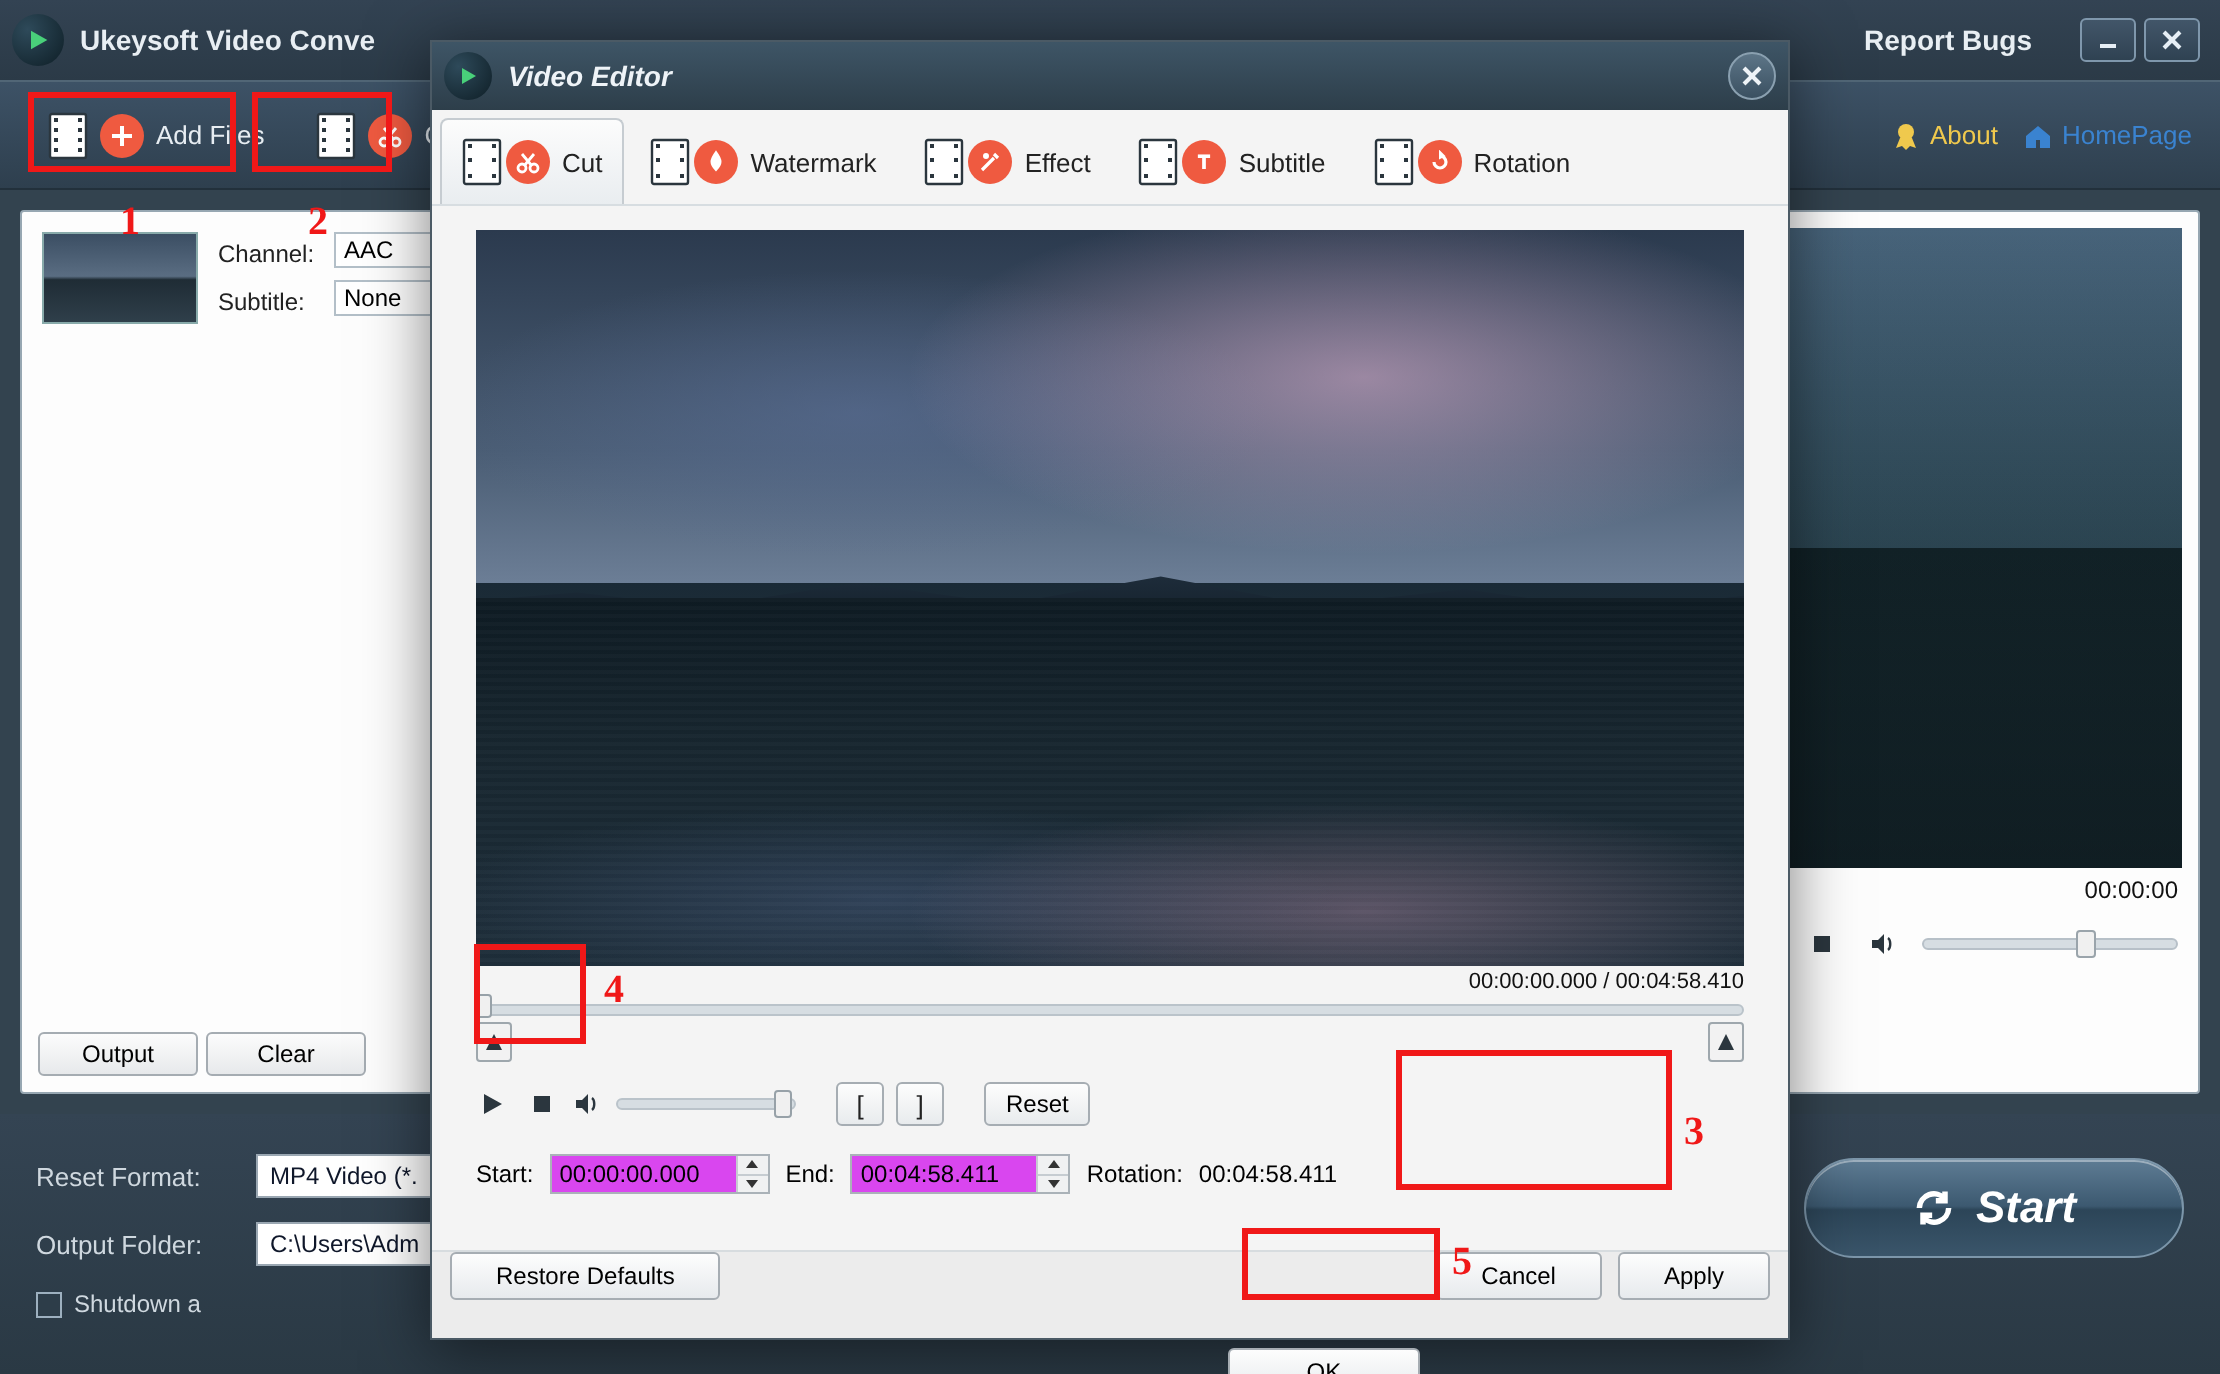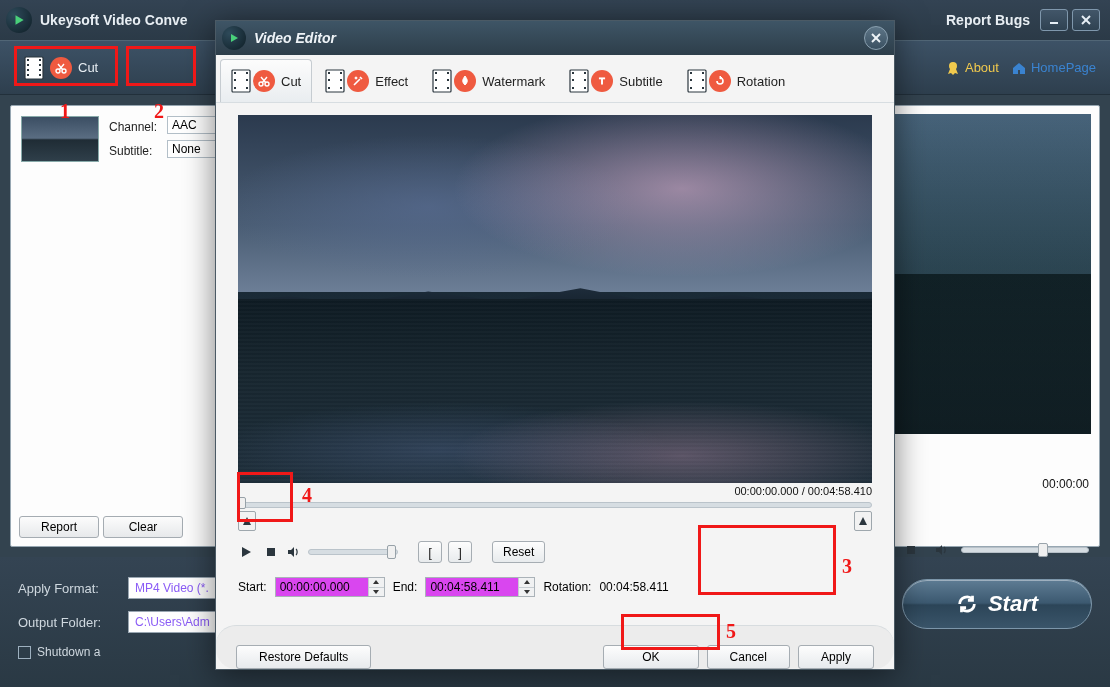--- a/index.html
+++ b/index.html
@@ -12,21 +12,21 @@
     display: flex; align-items: center; color: #e8eef3; font-size: 14px;
     padding: 0 10px 0 6px;
   }
   .main-titlebar .logo {
     width: 26px; height: 26px; border-radius: 50%; background: radial-gradient(circle at 30% 30%,#2e4a5a,#0e1e26);
     display: flex; align-items: center; justify-content: center; margin-right: 8px;
   }
   .main-titlebar .logo svg { width: 14px; height: 14px; }
   .main-titlebar .title { font-weight: bold; flex: 0 0 auto; }
   .main-titlebar .spacer { flex: 1; }
-  .main-titlebar .report { font-weight: bold; margin-right: 6px; cursor: pointer; }
+  .main-titlebar .report { font-weight: bold; margin-right: 20px; cursor: pointer; }
   .main-titlebar .winbtn {
     width: 28px; height: 22px; border: 1px solid #7f97ac; border-radius: 3px;
     margin-left: 4px; display: flex; align-items: center; justify-content: center;
     background: linear-gradient(#425669,#2f4252); cursor: pointer;
   }
   .main-titlebar .winbtn svg { width: 14px; height: 14px; stroke: #e6eef5; stroke-width: 2; fill: none; }
 
   .main-toolbar {
     height: 55px; background: linear-gradient(#3d5266,#2e3f4e);
     display: flex; align-items: center; padding: 0 14px; color: #e7edf2; font-size: 13px;
@@ -71,21 +71,21 @@
   .list-bottom {
     position:absolute; left:8px; right:8px; bottom:8px; display:flex; gap:4px;
   }
   .sbtn {
     flex: 0 0 80px; height:22px; background: linear-gradient(#fcfcfc,#e7e9eb);
     border:1px solid #a5acb2; border-radius:3px; font-size:12px; cursor:pointer;
   }
 
   .preview-panel {
     width: 240px; margin-left: 10px; background:#fdfdfd; border:1px solid #97a7b2; border-radius:2px;
-    display:flex; flex-direction:column; padding:8px;gap:39px;
+    display:flex; flex-direction:column; padding:8px;
   }
   .preview-video {
     flex: 0 0 320px; background:#000; position:relative;
     background-image:
       linear-gradient(180deg, rgba(60,80,95,.0) 0%, rgba(30,45,55,.2) 50%, rgba(10,20,25,.5) 100%),
       linear-gradient(180deg,#47637a 0%, #2e4a57 50%, #0e1e22 50%, #16272c 100%);
   }
   .preview-time { text-align:right; font-size:12px; color:#111; padding:4px 2px; }
   .preview-ctrl { display:flex; align-items:center; gap:10px; padding: 6px 2px 2px; }
   .pc-btn { width:20px; height:20px; display:flex; align-items:center; justify-content:center; cursor:pointer; }
@@ -94,21 +94,21 @@
   .vol-thumb { position:absolute; top:-5px; left:60%; width:10px;height:14px;background:#f0f0f0;border:1px solid #9aa4ab;border-radius:2px;}
 
   .main-footer {
     position:absolute; left:0; right:0; bottom:0; height:130px;
     background: linear-gradient(#344453,#2a3944);
     padding: 20px 18px 10px; color:#cfd8df; font-size:13px;
   }
   .frow { display:flex; align-items:center; margin-bottom:12px; }
   .frow .flbl { width:110px; }
   .frow .finput {
-    width: 90px; height:22px; background:#fff; color:#8b5cf6; font-size:12px;
+    width: 90px; height:22px; background:#fff; color:#0f172a; font-size:12px;
     border:1px solid #9aa7b2; padding:0 6px; display:flex; align-items:center; overflow:hidden; white-space:nowrap;
   }
   .shutdown { display:flex; align-items:center; gap:6px; font-size:12px; margin-top:4px; }
   .shutdown .cb { width:13px;height:13px;border:1px solid #9db0bf;background:#2d3d49;}
   .start-btn {
     position:absolute; right:18px; top:22px; width:190px; height:50px;
     border-radius:25px; border:1px solid #7c96aa;
     background: linear-gradient(#5e7c94,#3c5970 48%, #2c4558 52%, #3a556a);
     color:#fff; font-size:22px; font-style:italic; font-weight:bold;
     display:flex; align-items:center; justify-content:center; gap:10px; cursor:pointer;
@@ -227,21 +227,21 @@
     height:20px; display:flex; border:1px solid #aab2b8;
   }
   .spin .sv{ width:92px; padding:0 4px; display:flex; align-items:center; background:#d946ef;}
   .spin .arrows{ width:16px; display:flex; flex-direction:column;}
   .spin .arrows div{flex:1;display:flex;align-items:center;justify-content:center;background:#f0f1f2;border-left:1px solid #c6ccd1;cursor:pointer;}
   .spin .arrows div:first-child{border-bottom:1px solid #c6ccd1;}
   .spin .arrows svg{width:8px;height:6px;fill:#333;}
 
   .editor-footer{
     height:44px; background:#ececec; border-top:1px solid #d7dcdf;
-    display:flex; align-items:flex-end; padding:0 20px; gap:8px;border-radius:20px;
+    display:flex; align-items:flex-start; padding:0 9px; gap:8px;
   }
   .editor-footer .fspacer{flex:1;}
   .efbtn{
     height:24px; padding:0 22px; border:1px solid #a6adb3;
     background:linear-gradient(#fdfdfd,#e7eaed); border-radius:3px; cursor:pointer; font-size:12px;
   }
   .efbtn.wide{ padding: 0 38px; margin-top: 48px; }
 
   
   .anno{ position:absolute; border:3px solid #f01818; pointer-events:none;}
@@ -291,20 +291,41 @@
             <rect class="hole" x="3" y="13" width="2" height="2"></rect>
             <rect class="hole" x="3" y="18" width="2" height="2"></rect>
             <rect class="hole" x="15" y="3" width="2" height="2"></rect>
             <rect class="hole" x="15" y="8" width="2" height="2"></rect>
             <rect class="hole" x="15" y="13" width="2" height="2"></rect>
             <rect class="hole" x="15" y="18" width="2" height="2"></rect>
           </svg>
       </span>
       <span class="cir">
         <svg viewBox="0 0 12 12">
+            <path d="M6 1v10M1 6h10" stroke-width="2"></path>
+          </svg>
+      </span>
+      <span>Add Files</span>
+    </div>
+    <div class="tbtn">
+      <span class="film">
+        <svg class="filmstrip" viewBox="0 0 20 24">
+            <rect class="frame" x="1" y="1" width="18" height="22" rx="1"></rect>
+            <rect class="hole" x="3" y="3" width="2" height="2"></rect>
+            <rect class="hole" x="3" y="8" width="2" height="2"></rect>
+            <rect class="hole" x="3" y="13" width="2" height="2"></rect>
+            <rect class="hole" x="3" y="18" width="2" height="2"></rect>
+            <rect class="hole" x="15" y="3" width="2" height="2"></rect>
+            <rect class="hole" x="15" y="8" width="2" height="2"></rect>
+            <rect class="hole" x="15" y="13" width="2" height="2"></rect>
+            <rect class="hole" x="15" y="18" width="2" height="2"></rect>
+          </svg>
+      </span>
+      <span class="cir">
+        <svg viewBox="0 0 12 12">
             <circle cx="3" cy="9" r="2" fill="none" stroke-width="1.4"></circle>
             <circle cx="9" cy="9" r="2" fill="none" stroke-width="1.4"></circle>
             <path d="M4 8 L9 2 M8 8 L3 2" stroke-width="1.4" fill="none"></path>
           </svg>
       </span>
       <span>Cut</span>
     </div>
     <div class="spacer"></div>
     <div class="link-item about">
       <span class="ic">
@@ -334,21 +355,21 @@
             <span class="lbl">Channel:</span>
             <input class="val" value="AAC" style="">
           </div>
           <div class="line">
             <span class="lbl">Subtitle:</span>
             <input class="val" value="None" style="">
           </div>
         </div>
       </div>
       <div class="list-bottom">
-        <button class="sbtn">Report</button>
+        <button class="sbtn">Output</button>
         <button class="sbtn">Clear</button>
       </div>
     </div>
 
     <div class="preview-panel">
       <div class="preview-video"></div>
       <div class="preview-time">00:00:00</div>
       <div class="preview-ctrl">
         <div class="pc-btn">
             <svg viewBox="0 0 14 14">
@@ -368,21 +389,21 @@
           </div>
         <div class="vol-track">
             <div class="vol-thumb"></div>
           </div>
       </div>
     </div>
   </div>
 
   <div class="main-footer">
     <div class="frow">
-      <span class="flbl">Apply Format:</span>
+      <span class="flbl">Reset Format:</span>
       <span class="finput">MP4 Video (*.</span>
     </div>
     <div class="frow">
       <span class="flbl">Output Folder:</span>
       <span class="finput">C:\Users\Adm</span>
     </div>
     <div class="shutdown">
       <div class="cb"></div>
       <span>Shutdown a</span>
     </div>
@@ -442,44 +463,44 @@
             <rect class="hole" x="3" y="3" width="2" height="2"></rect>
             <rect class="hole" x="3" y="10" width="2" height="2"></rect>
             <rect class="hole" x="3" y="18" width="2" height="2"></rect>
             <rect class="hole" x="15" y="3" width="2" height="2"></rect>
             <rect class="hole" x="15" y="10" width="2" height="2"></rect>
             <rect class="hole" x="15" y="18" width="2" height="2"></rect>
           </svg>
         </span>
       <span class="cir">
           <svg viewBox="0 0 12 12">
-            <path d="M2 10 L8 4 M8 2l2 2" stroke-width="1.6" fill="none"></path>
-            <circle cx="4" cy="3" r="1" fill="#fff"></circle>
-          </svg>
-        </span>
-      <span>Effect</span>
+            <path d="M6 1 C3 5 3 7 6 10 C9 7 9 5 6 1z" fill="#fff"></path>
+          </svg>
+        </span>
+      <span>Watermark</span>
     </div>
     <div class="etab">
       <span class="film">
           <svg class="filmstrip" viewBox="0 0 20 24">
             <rect class="frame" x="1" y="1" width="18" height="22" rx="1"></rect>
             <rect class="hole" x="3" y="3" width="2" height="2"></rect>
             <rect class="hole" x="3" y="10" width="2" height="2"></rect>
             <rect class="hole" x="3" y="18" width="2" height="2"></rect>
             <rect class="hole" x="15" y="3" width="2" height="2"></rect>
             <rect class="hole" x="15" y="10" width="2" height="2"></rect>
             <rect class="hole" x="15" y="18" width="2" height="2"></rect>
           </svg>
         </span>
       <span class="cir">
           <svg viewBox="0 0 12 12">
-            <path d="M6 1 C3 5 3 7 6 10 C9 7 9 5 6 1z" fill="#fff"></path>
-          </svg>
-        </span>
-      <span>Watermark</span>
+            <path d="M2 10 L8 4 M8 2l2 2" stroke-width="1.6" fill="none"></path>
+            <circle cx="4" cy="3" r="1" fill="#fff"></circle>
+          </svg>
+        </span>
+      <span>Effect</span>
     </div>
     <div class="etab">
       <span class="film">
           <svg class="filmstrip" viewBox="0 0 20 24">
             <rect class="frame" x="1" y="1" width="18" height="22" rx="1"></rect>
             <rect class="hole" x="3" y="3" width="2" height="2"></rect>
             <rect class="hole" x="3" y="10" width="2" height="2"></rect>
             <rect class="hole" x="3" y="18" width="2" height="2"></rect>
             <rect class="hole" x="15" y="3" width="2" height="2"></rect>
             <rect class="hole" x="15" y="10" width="2" height="2"></rect>

